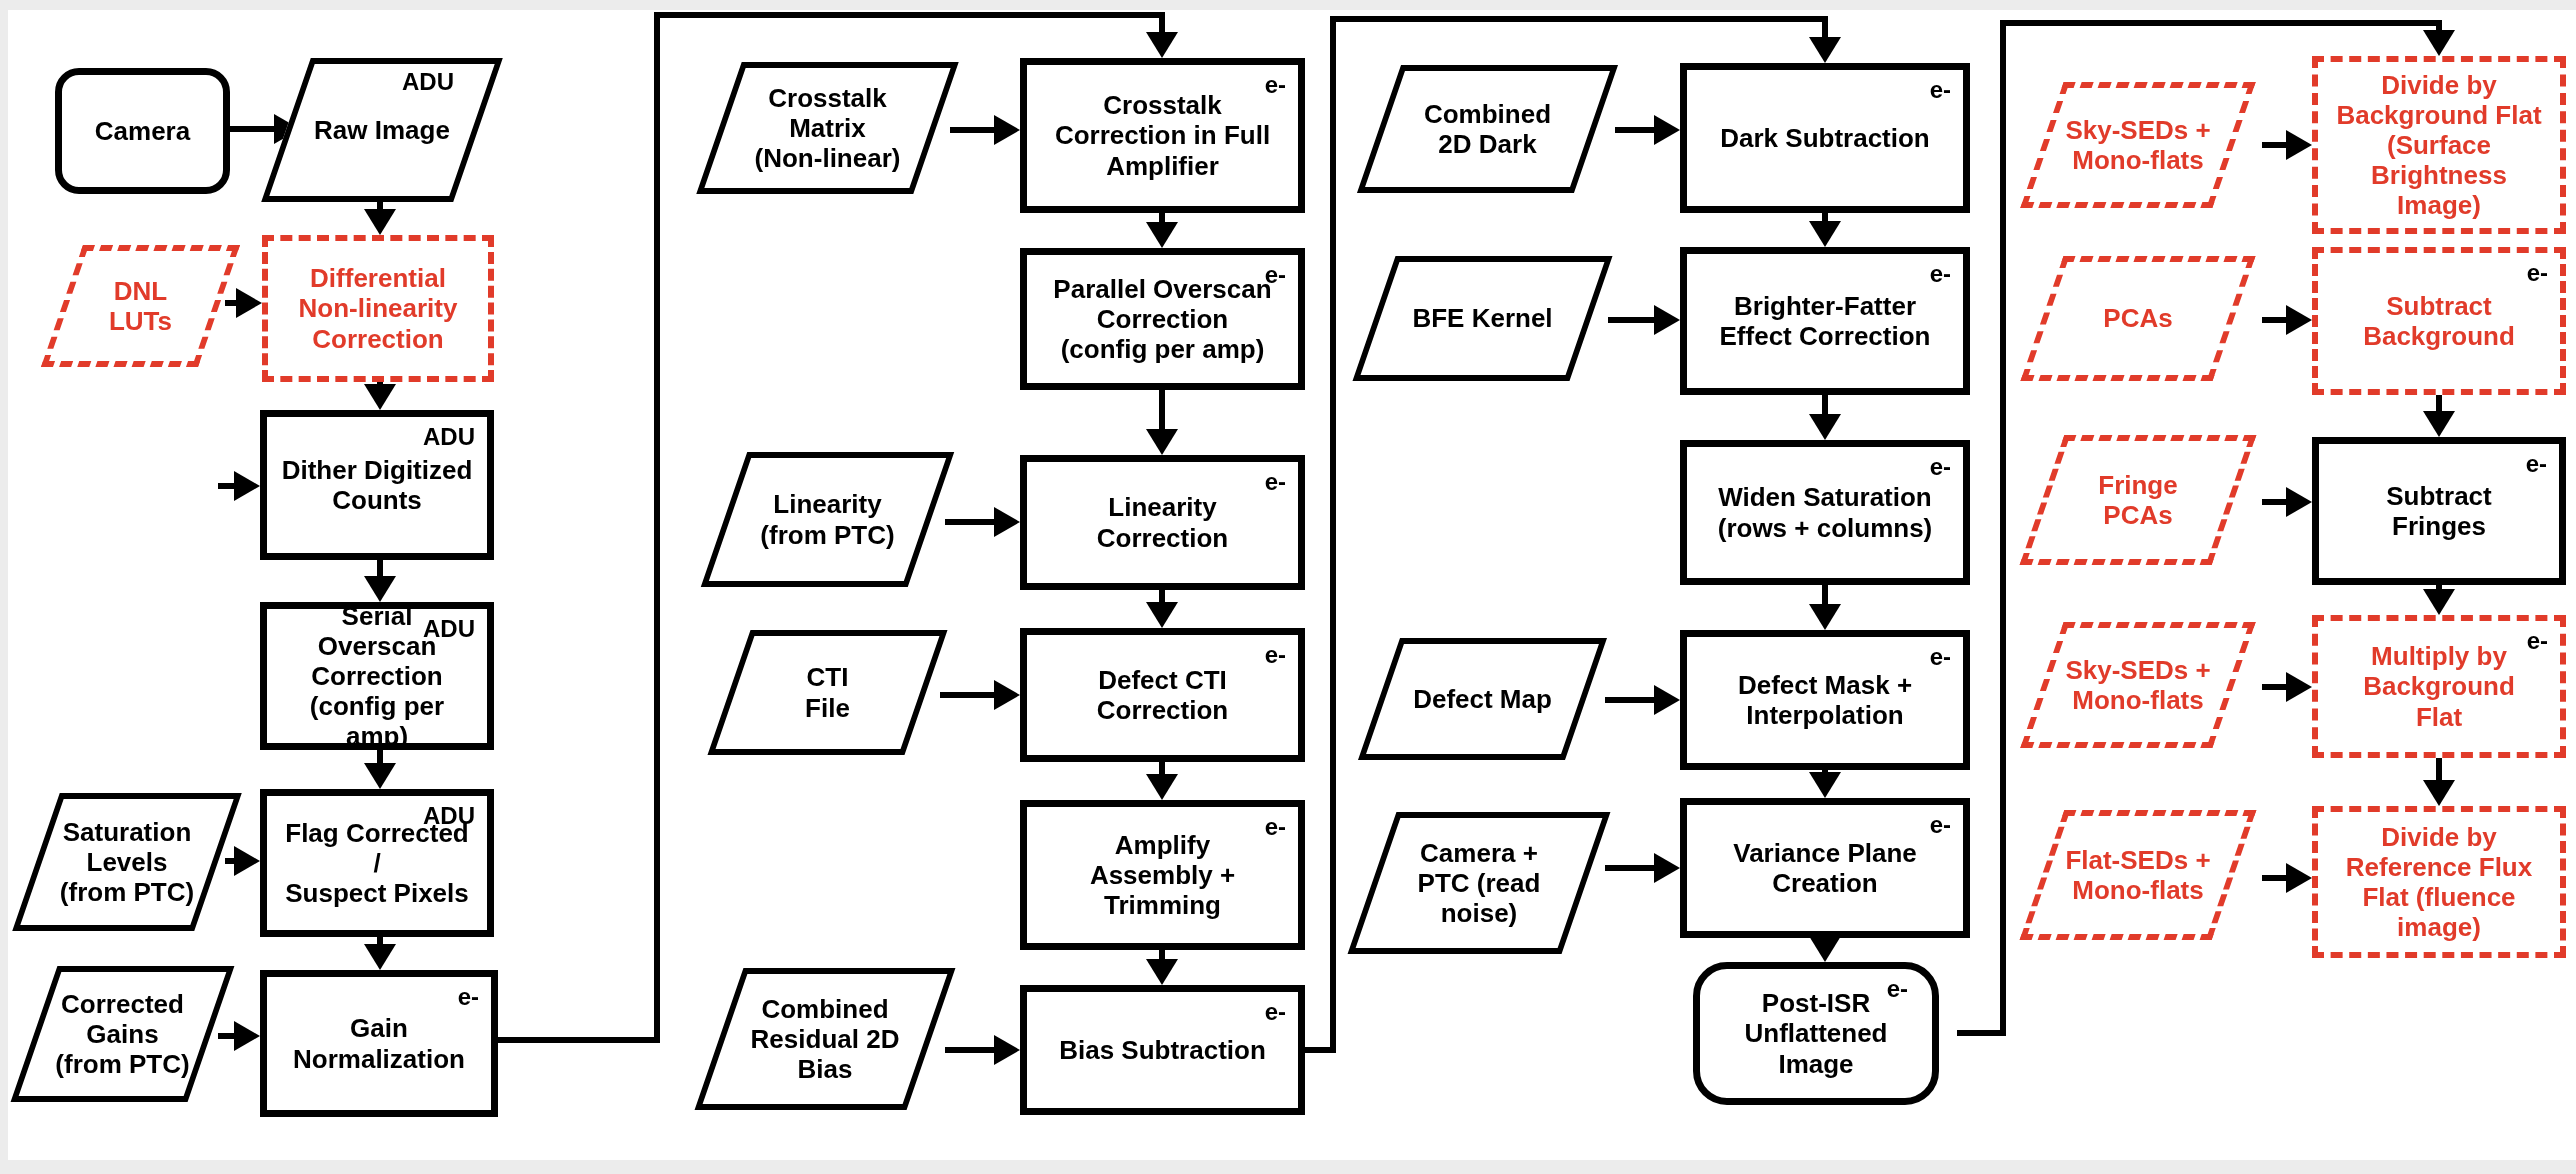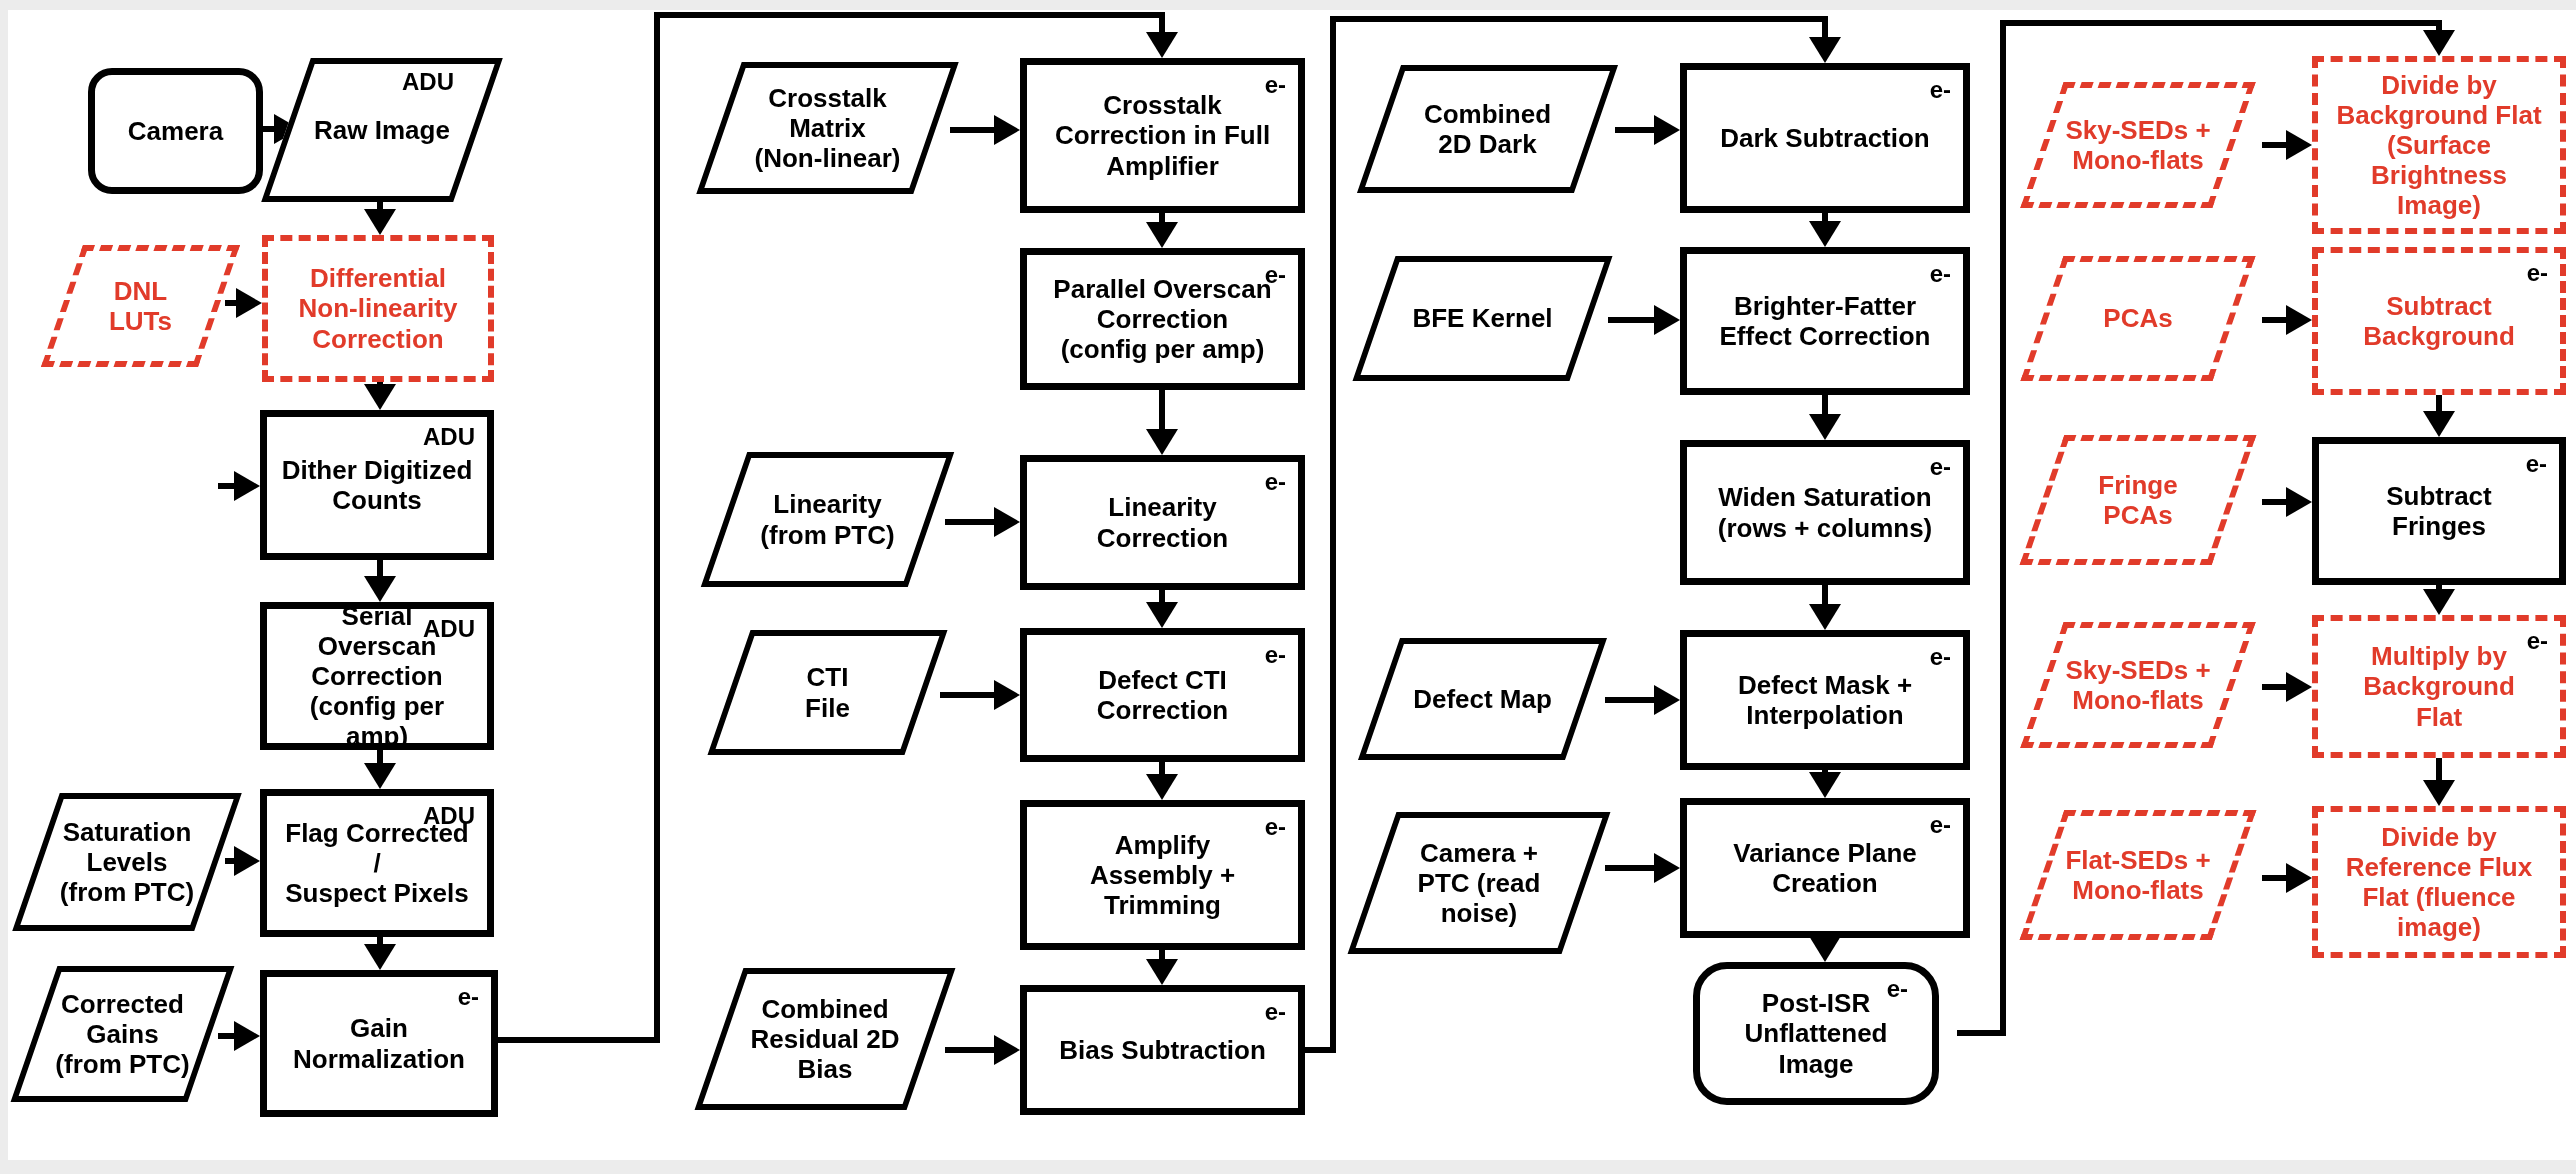--- a/index.html
+++ b/index.html
@@ -5,21 +5,21 @@
   :root{ --red:#e13b2a; --black:#000; }
   html,body{margin:0;padding:0;background:#fff;}
   #canvas{position:relative;width:2576px;height:1174px;background:#fff;overflow:hidden;
           font-family:"Liberation Sans",sans-serif;font-weight:bold;color:#000;}
   .edge{position:absolute;background:#ececec;}
   
   .box{position:absolute;box-sizing:border-box;border:7px solid #000;background:#fff;
        display:flex;align-items:center;justify-content:center;text-align:center;
        font-size:26px;line-height:1.16;padding:8px 12px;}
   .box .label{white-space:pre-line;}
-  .rounded{border-radius:24px;margin-left:33px;}
+  .rounded{border-radius:24px;}
   .rounded-lg{border-radius:34px;}
   .red-dash{border:6px dashed var(--red);color:var(--red);}
   .unit{position:absolute;top:6px;right:12px;font-size:24px;color:#000;}
   
   .pg{position:absolute;}
   .pg .pg-b{position:absolute;top:0;bottom:0;left:24px;right:24px;box-sizing:border-box;
             border:6px solid #000;transform:skewX(-19deg);background:#fff;}
   .pg.red .pg-b{border:6px dashed var(--red);}
   .pg .pg-l{position:absolute;left:0;right:0;top:0;bottom:0;display:flex;align-items:center;
             justify-content:center;text-align:center;font-size:26px;line-height:1.16;white-space:pre-line;}

